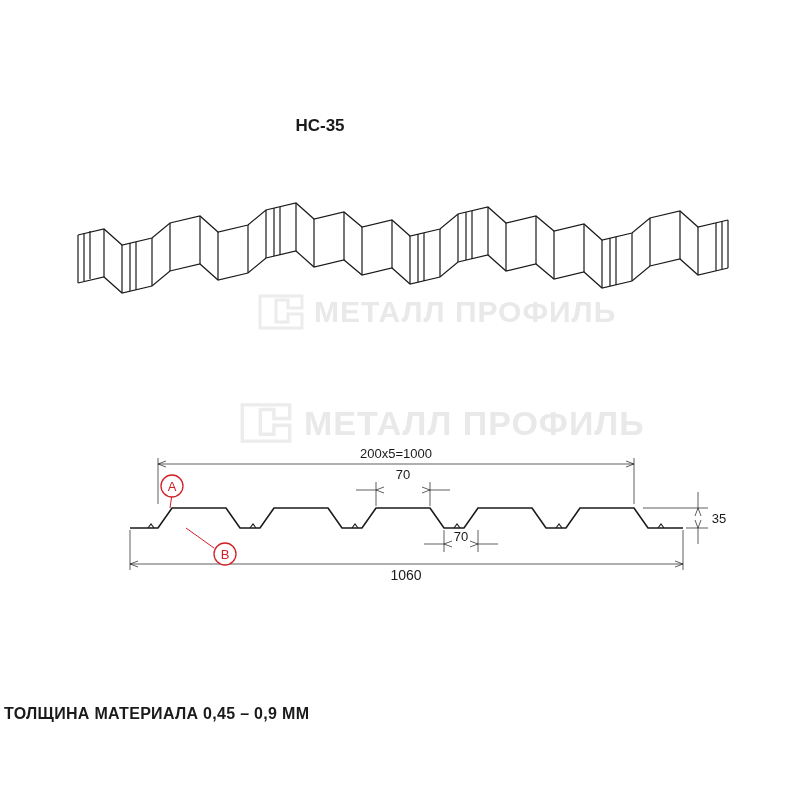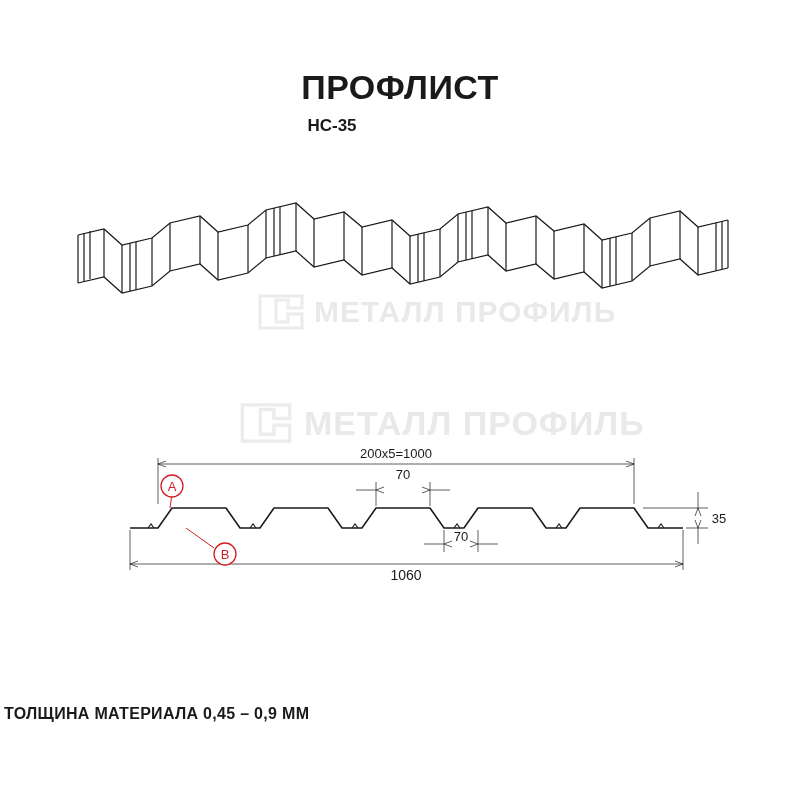--- a/index.html
+++ b/index.html
@@ -26,21 +26,21 @@
     left: 0;
     width: 800px;
     text-align: center;
     font-size: 34px;
     font-weight: bold;
     letter-spacing: 0.5px;
   }
   .subtitle {
     position: absolute;
     top: 116px;
-    left: 12px;
+    left: 0;
     width: 640px;
     text-align: center;
     font-size: 17px;
     font-weight: bold;
   }
   .footer-note {
     position: absolute;
     top: 705px;
     left: 4px;
     width: 800px;
@@ -74,21 +74,20 @@
     letter-spacing: 1px;
     white-space: nowrap;
   }
   svg { display: block; overflow: visible; }
 </style>
 </head>
 <body>
 
 <div class="page">
 
-  <div class="title">ПРОФЛИСТ</div>
   <div class="subtitle">НС-35</div>
 
   <div class="wm" style="top:292px; left:258px;">
     <div style="display:flex; align-items:center; gap:10px;">
       <svg width="46" height="40" viewBox="0 0 46 40">
         <path d="M2 4 H30 L44 4 L44 16 L30 16 L30 8 H18 L18 30 H30 L30 22 L44 22 L44 36 H2 Z" fill="none" stroke="#ececec" stroke-width="3"></path>
       </svg>
       <span class="wm-text" style="font-size:30px;">МЕТАЛЛ ПРОФИЛЬ</span>
     </div>
   </div>

